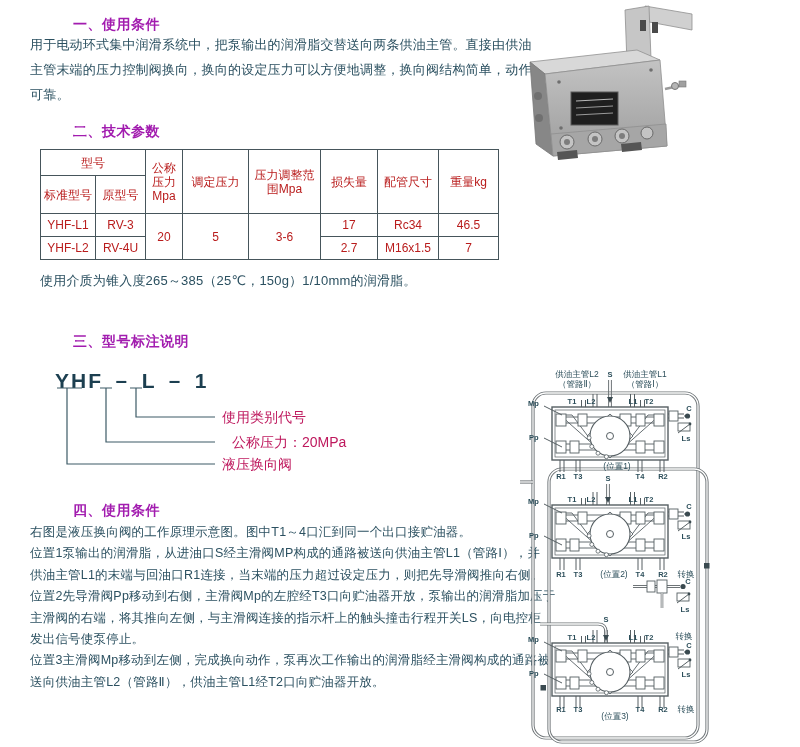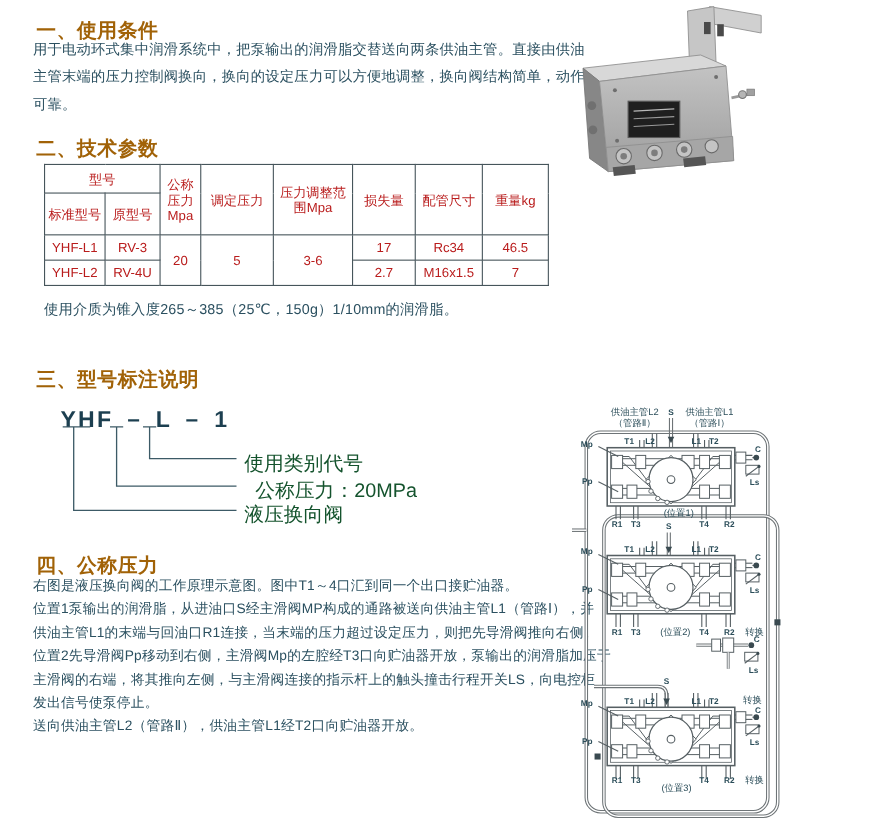--- a/index.html
+++ b/index.html
@@ -1,27 +1,27 @@
 <!DOCTYPE html>
 <html><head>
 <meta charset="utf-8">
 <style>
   html,body{margin:0;padding:0;background:#fff;}
   .page{position:relative;width:800px;height:747px;background:#ffffff;overflow:hidden;
         font-family:"Liberation Sans","DejaVu Sans",sans-serif;color:#2b5060;}
   .abs{position:absolute;}
-  .heading{font-size:18px;font-weight:bold;color:#a16207;letter-spacing:.5px;white-space:nowrap;}
+  .heading{font-size:14px;font-weight:bold;color:#a21caf;letter-spacing:.5px;white-space:nowrap;margin-left:40px;}
   .bodyline{font-size:13px;line-height:25px;white-space:nowrap;letter-spacing:.2px;}
   .p4line{font-size:12.5px;line-height:21.4px;white-space:nowrap;letter-spacing:.2px;}
   table.spec{border-collapse:collapse;table-layout:fixed;width:458px;font-size:12px;color:#b91c1c;}
   table.spec th,table.spec td{border:1px solid #46555b;text-align:center;vertical-align:middle;
         font-weight:normal;padding:0;white-space:pre-line;line-height:14px;}
   .note{font-size:13px;white-space:nowrap;letter-spacing:.2px;}
   .modelcode{font-size:21px;font-weight:bold;letter-spacing:2px;color:#1c3f50;white-space:nowrap;}
-  .treelabel{font-size:18px;white-space:nowrap;color:#14532d;}
+  .treelabel{font-size:14px;white-space:nowrap;color:#be185d;}
   svg text{fill:#2c4e5a;}
   .plbl{font-size:7.5px;font-weight:bold;}
   .clbl{font-size:8.5px;}
 </style>
 </head>
 <body>
 
 <div class="page">
 
   <div class="abs heading" style="left:33px;top:16px;">一、使用条件</div>
@@ -127,28 +127,29 @@
     <g stroke="#3c5a66" stroke-width="1.2" fill="none">
       <path d="M2,3 H27 M12,3 V79 H160"></path>
       <path d="M45,3 H57 M51,3 V57 H160"></path>
       <path d="M75,3 H87 M81,3 V32 H160"></path>
     </g>
   </svg>
   <div class="abs treelabel" style="left:222px;top:409px;">使用类别代号</div>
   <div class="abs treelabel" style="left:232px;top:434px;">公称压力：20MPa</div>
   <div class="abs treelabel" style="left:222px;top:456px;">液压换向阀</div>
 
-  <div class="abs heading" style="left:33px;top:502px;">四、公称压力</div>
+  <div class="abs heading" style="left:33px;top:502px;">四、使用条件</div>
   <div class="abs" style="left:30px;top:522px;">
     <div class="p4line">右图是液压换向阀的工作原理示意图。图中T1～4口汇到同一个出口接贮油器。</div>
     <div class="p4line">位置1泵输出的润滑脂，从进油口S经主滑阀MP构成的通路被送向供油主管L1（管路Ⅰ），并</div>
     <div class="p4line">供油主管L1的末端与回油口R1连接，当末端的压力超过设定压力，则把先导滑阀推向右侧。</div>
     <div class="p4line">位置2先导滑阀Pp移动到右侧，主滑阀Mp的左腔经T3口向贮油器开放，泵输出的润滑脂加压于</div>
     <div class="p4line">主滑阀的右端，将其推向左侧，与主滑阀连接的指示杆上的触头撞击行程开关LS，向电控柜</div>
     <div class="p4line">发出信号使泵停止。</div>
+    <div class="p4line">位置3主滑阀Mp移动到左侧，完成换向动作，泵再次工作输出的润滑脂经主滑阀构成的通路被</div>
     <div class="p4line">送向供油主管L2（管路Ⅱ），供油主管L1经T2口向贮油器开放。</div>
   </div>
 
   <svg class="abs" style="left:520px;top:352px;" width="280" height="395" viewBox="0 0 280 395">
     <defs>
       <g id="vunit">
         <rect x="0" y="0" width="116" height="53" fill="#ffffff" stroke="#565f63" stroke-width="1.4"></rect>
         <rect x="3" y="3" width="110" height="47" fill="none" stroke="#565f63" stroke-width="0.7"></rect>
         <g stroke="#565f63" stroke-width="0.9" fill="none">
           <line x1="6" y1="10" x2="110" y2="10"></line>

